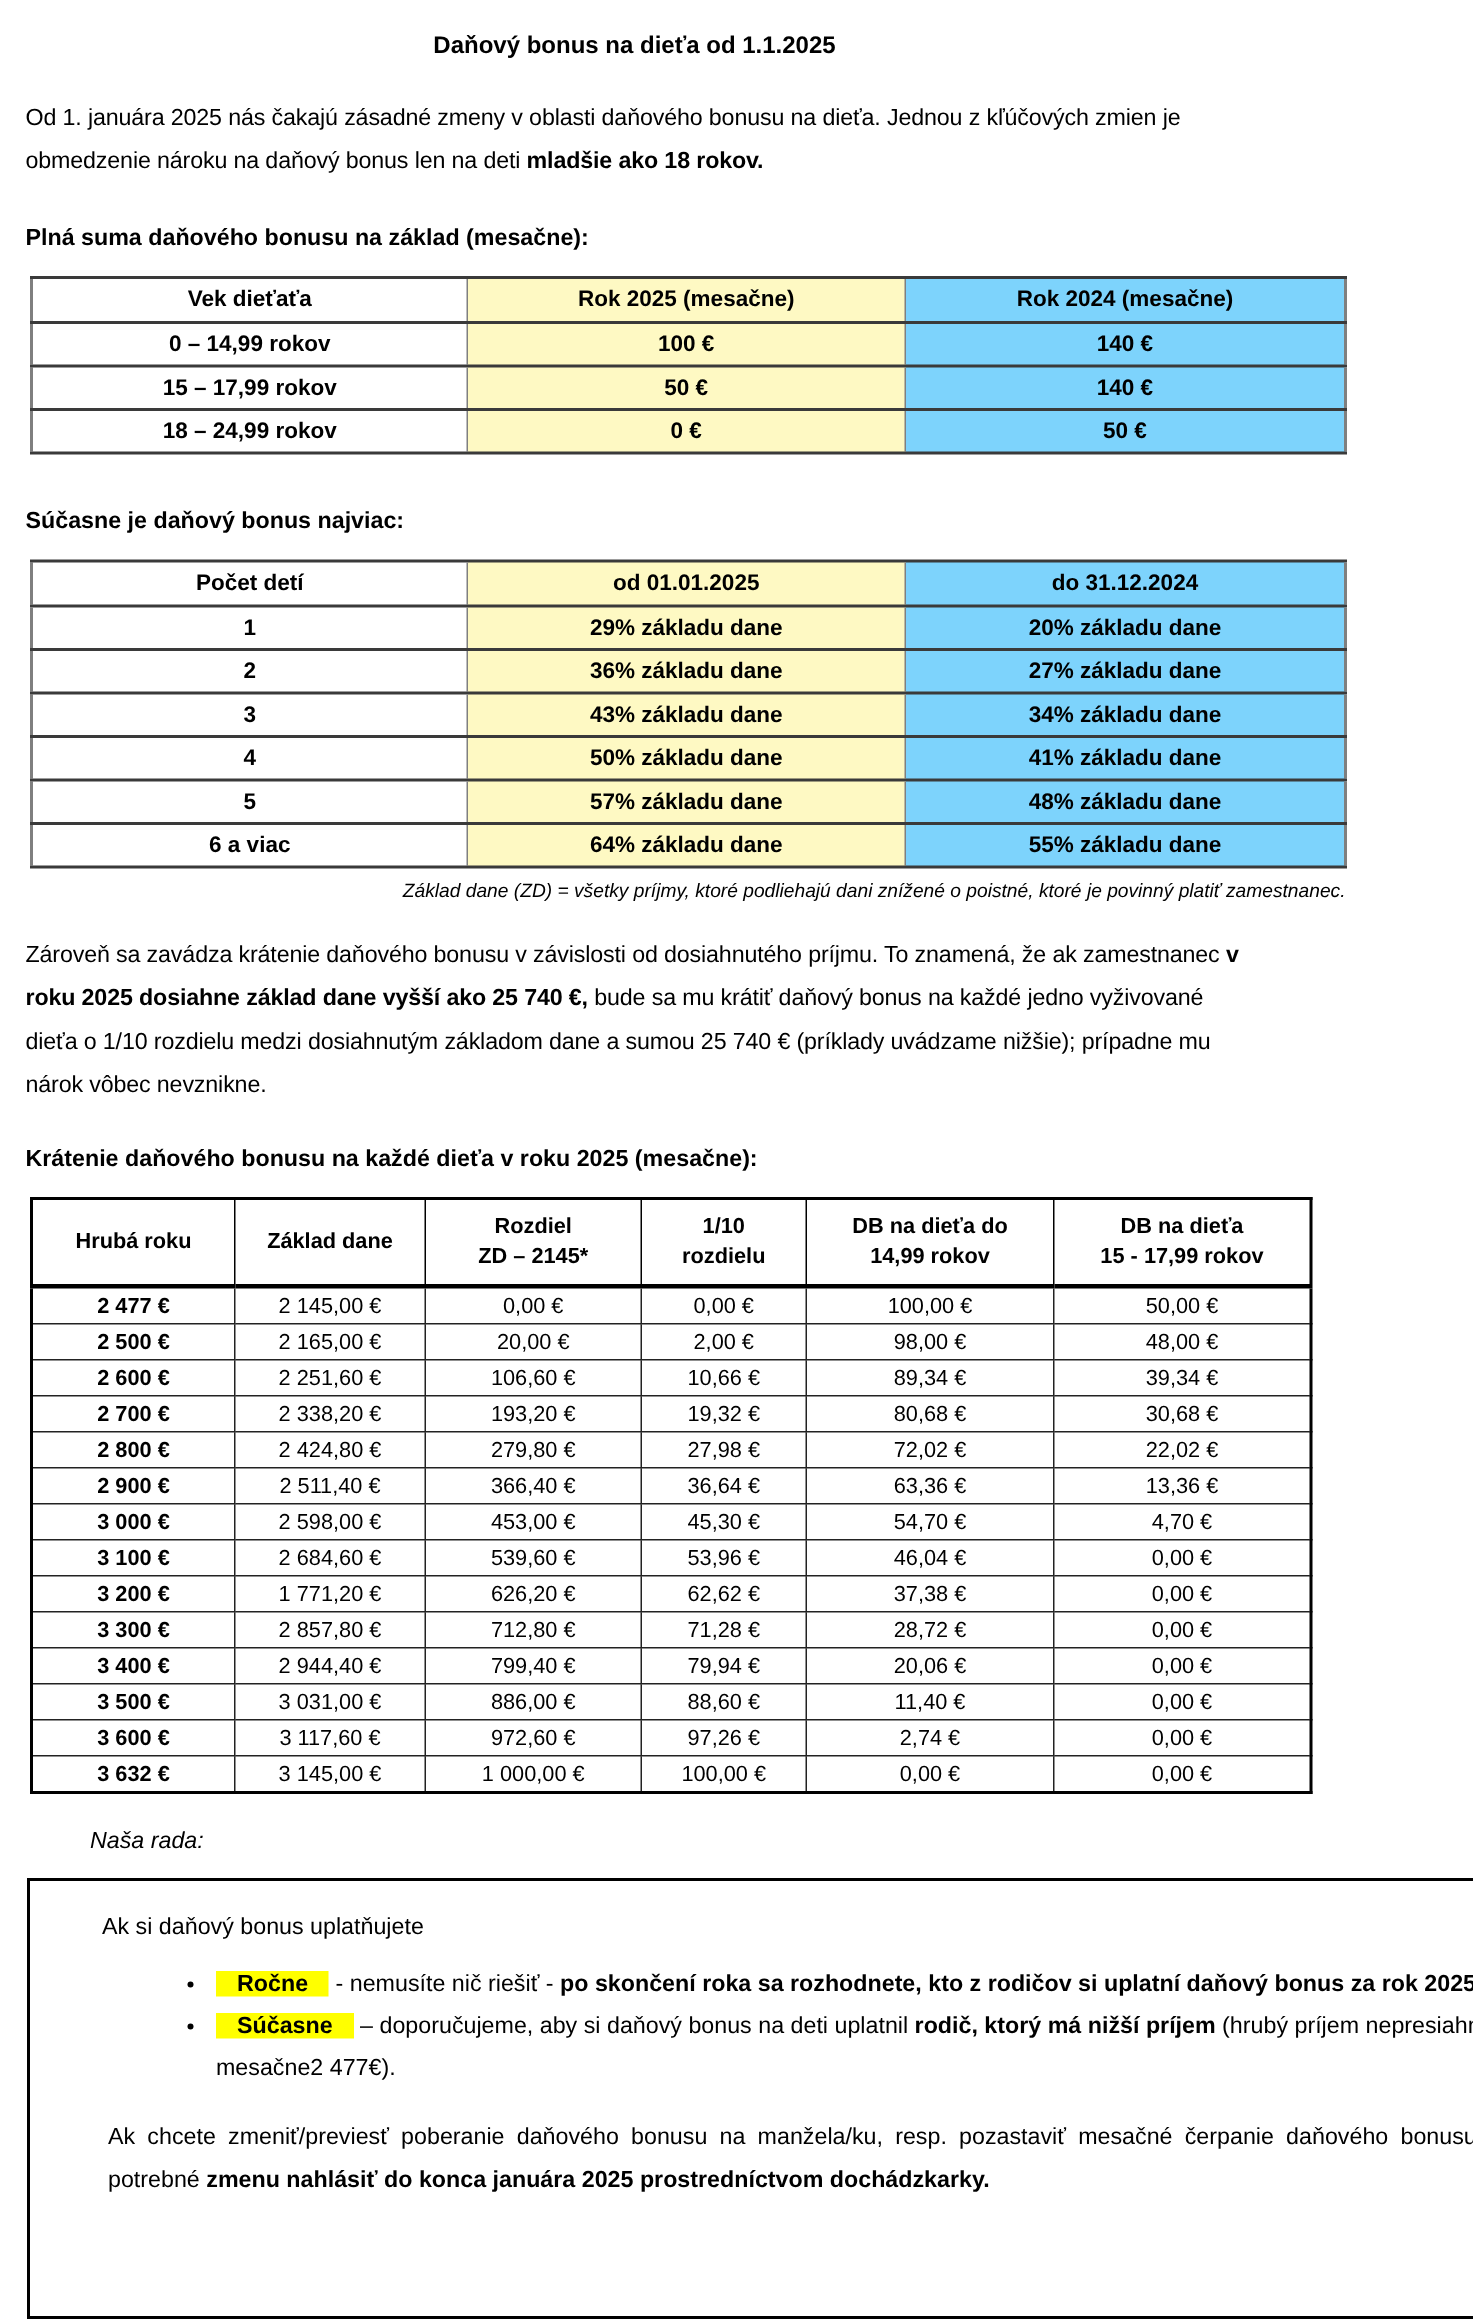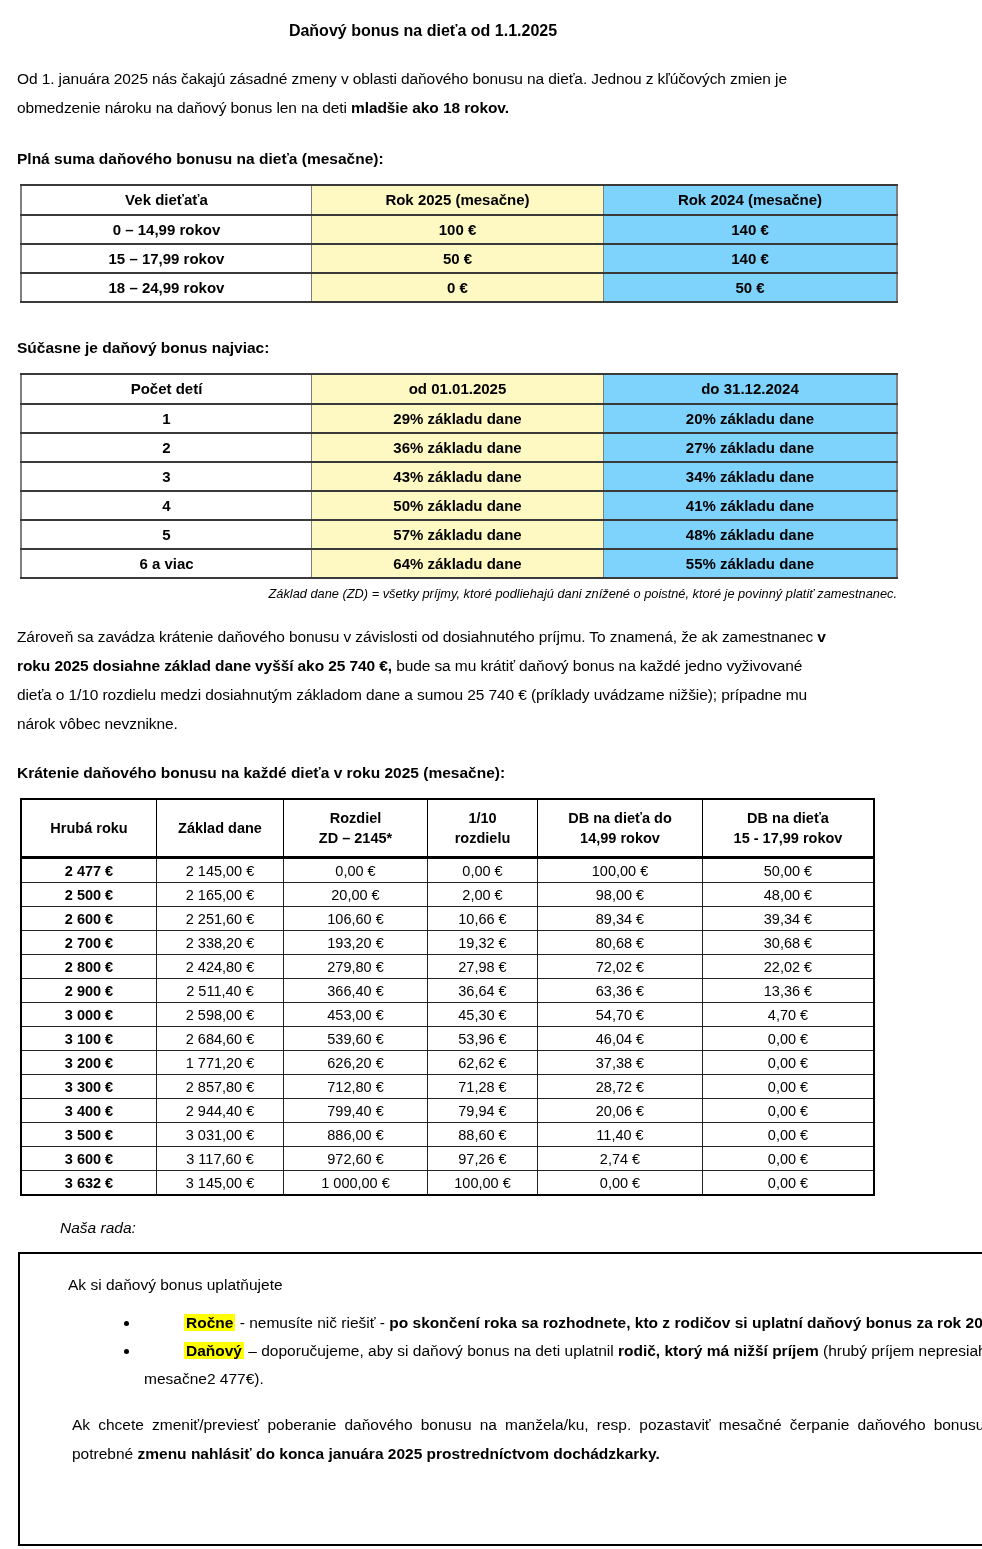--- a/index.html
+++ b/index.html
@@ -61,33 +61,33 @@
     margin:22px 0 0 43px; font-size:15.5px; font-style:italic; line-height:20px;
   }
   .advice-box {
     width:941px; margin:14px 0 30px 1px; border:2px solid #000;
     padding:16px 14px 76px 48px; box-sizing:content-box;
     font-size:15.5px; line-height:29px;
   }
   .advice-box .intro { margin:0; }
   .advice-box ul { margin:10px 0 0 0; padding-left:72px; }
   .advice-box li { line-height:28px; margin:0; padding-left:4px; }
-  .hl { background:#FFFF00; font-weight:bold; padding:0 2px;margin-left:40px; }
+  .hl { background:#FFFF00; font-weight:bold; padding:0 14px; }
   .advice-box .closing { margin:17px 0 0 4px; text-align:justify; }
 </style>
 </head>
 <body>
 
 <div class="content">
 
   <div class="doc-title">Daňový bonus na dieťa od 1.1.2025</div>
 
   <p class="para"><span>Od 1. januára 2025 nás čakajú zásadné zmeny v oblasti daňového bonusu na dieťa. Jednou z kľúčových zmien je obmedzenie nároku na daňový bonus len na deti </span><b class="inline">mladšie ako 18 rokov.</b></p>
 
-  <div class="sec-heading">Plná suma daňového bonusu na dieťa (mesačne):</div>
+  <div class="sec-heading">Plná suma daňového bonusu na základ (mesačne):</div>
 
   <table class="tbl t-sum">
       <thead>
         <tr>
           <th class="c-col1">Vek dieťaťa</th>
           <th class="c-green">Rok 2025 (mesačne)</th>
           <th class="c-gray">Rok 2024 (mesačne)</th>
         </tr>
       </thead>
       <tbody>
@@ -290,18 +290,18 @@
         </tr>
       </tbody>
     </table>
 
   <div class="advice-label">Naša rada:</div>
 
   <div class="advice-box">
     <p class="intro">Ak si daňový bonus uplatňujete</p>
     <ul>
       <li><span class="hl">Ročne</span><span> - nemusíte nič riešiť - </span><b class="inline">po skončení roka sa rozhodnete, kto z rodičov si uplatní daňový bonus za rok 2025.</b></li>
-      <li><span class="hl">Daňový</span><span> – doporučujeme, aby si daňový bonus na deti uplatnil </span><b class="inline">rodič, ktorý má nižší príjem</b><span> (hrubý príjem nepresiahne mesačne2 477€).</span></li>
+      <li><span class="hl">Súčasne</span><span> – doporučujeme, aby si daňový bonus na deti uplatnil </span><b class="inline">rodič, ktorý má nižší príjem</b><span> (hrubý príjem nepresiahne mesačne2 477€).</span></li>
     </ul>
     <p class="closing"><span>Ak chcete zmeniť/previesť poberanie daňového bonusu na manžela/ku, resp. pozastaviť mesačné čerpanie daňového bonusu, je potrebné </span><b class="inline">zmenu nahlásiť do konca januára 2025 prostredníctvom dochádzkarky.</b></p>
   </div>
 
 </div>
 
 </body></html>

